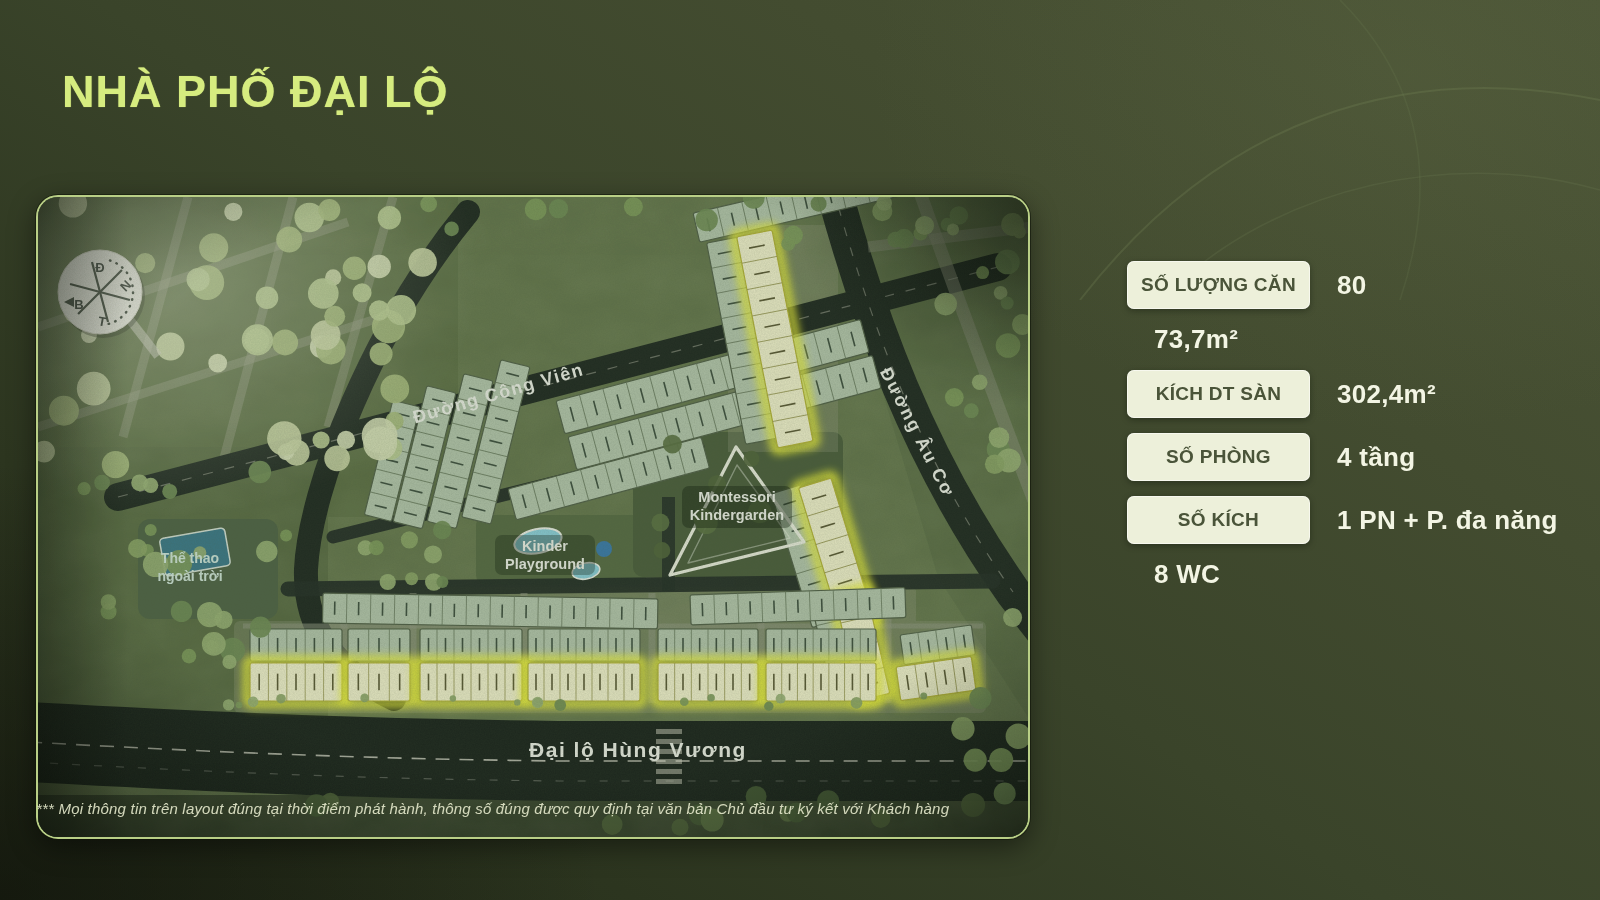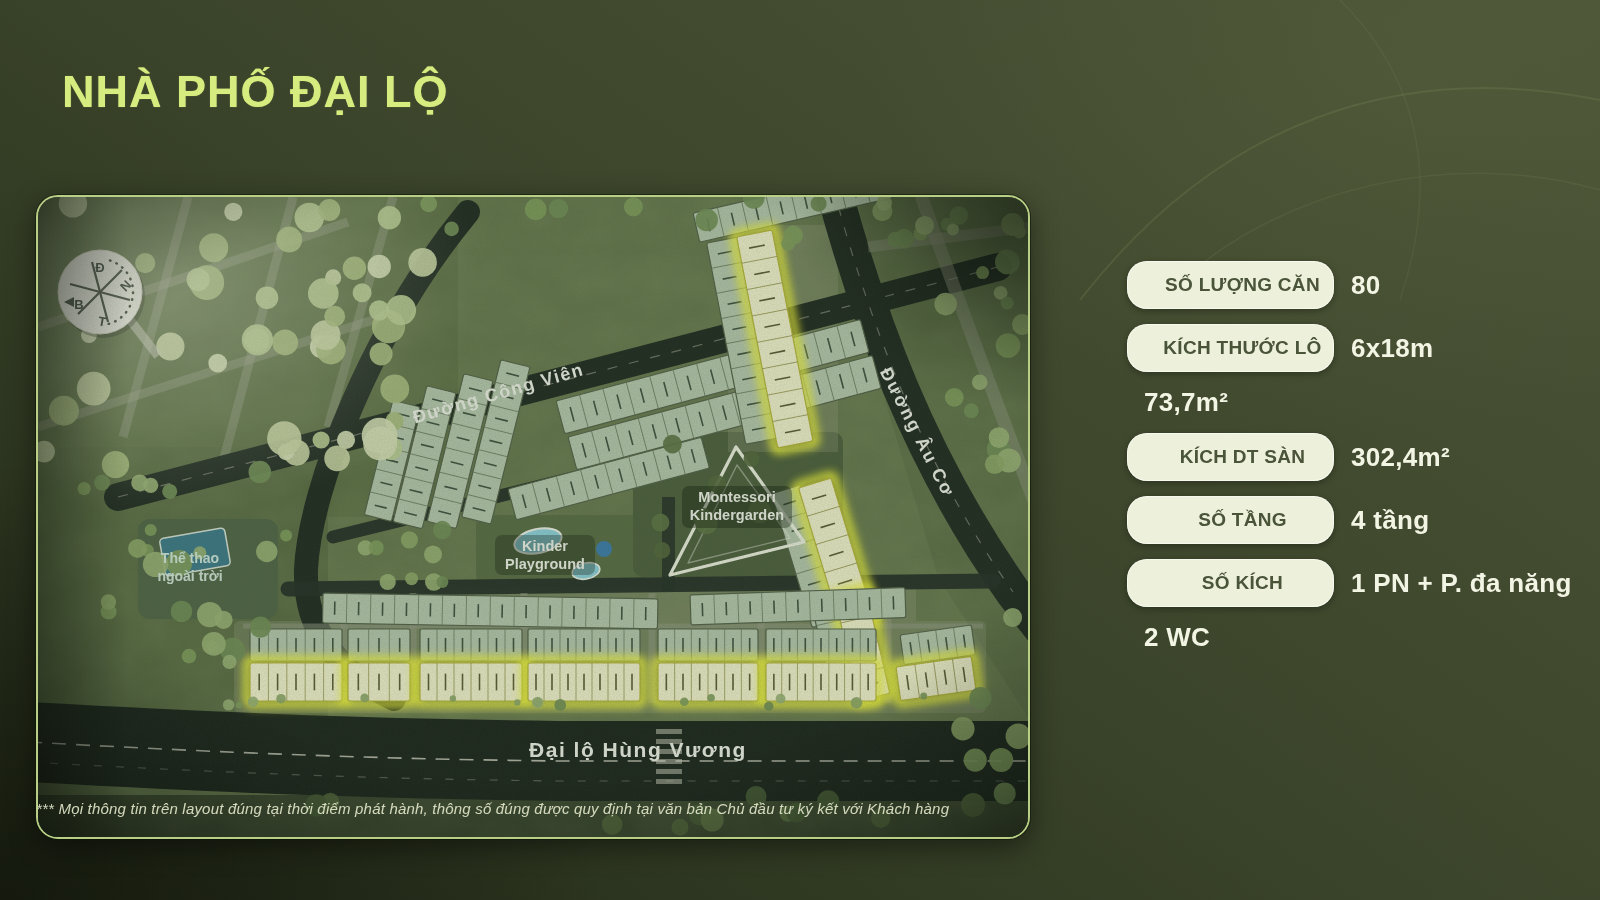--- a/index.html
+++ b/index.html
@@ -23,30 +23,29 @@
     border-radius:22px;border:2px solid #b9cf86;overflow:hidden;
     box-shadow:0 8px 28px rgba(0,0,0,.45), 0 0 0 1px rgba(20,26,12,.6);
     background:#5f7350;
   }
   .map-panel svg{display:block;width:100%;height:100%;}
   .spec-panel{
     position:absolute;left:1127px;top:261px;display:flex;flex-direction:column;gap:15px;
   }
   .spec-row{display:flex;align-items:center;}
   .spec-pill{
-    width:183px;height:48px;border-radius:20px;flex:0 0 auto;
+    width:183px;height:48px;border-radius:7px;flex:0 0 auto;
     background:var(--pill-bg,#edf0da);
     color:var(--pill-text,#4a5439);
     display:flex;align-items:center;justify-content:center;
     font-size:19px;font-weight:700;letter-spacing:.3px;white-space:nowrap;
     box-shadow:inset 0 0 0 1px rgba(255,255,255,.55), 0 2px 6px rgba(10,14,6,.35);
-    padding-left:24px;
   }
   .spec-value{
-    margin-left:17px;font-size:26px;font-weight:700;letter-spacing:.3px;
+    margin-left:27px;font-size:26px;font-weight:700;letter-spacing:.3px;
     color:var(--value-text,#f3f5e4);white-space:nowrap;
   }
   .footnote{
     position:absolute;left:36px;top:800px;margin:0;
     font-size:15px;font-style:italic;color:#e2e6c9;opacity:.92;letter-spacing:.2px;
   }
   .svg-label{font-family:"Liberation Sans","DejaVu Sans",sans-serif;}
 </style>
 </head>
 <body>
@@ -851,37 +850,33 @@
       <rect x="0" y="0" width="990" height="640" fill="url(#vig)"></rect>
     </svg>
   </div>
 
   <div class="spec-panel" id="spec-panel">
       <div class="spec-row">
         <div class="spec-pill">SỐ LƯỢNG CĂN</div>
         <div class="spec-value">80</div>
       </div>
       <div class="spec-row">
-        <div class="spec-pill">KÍCH THƯỚC LÔ</div>
-        <div class="spec-value">6x18m</div>
-      </div>
-      <div class="spec-row">
         <div class="spec-value">73,7m²</div>
       </div>
       <div class="spec-row">
         <div class="spec-pill">KÍCH DT SÀN</div>
         <div class="spec-value">302,4m²</div>
       </div>
       <div class="spec-row">
-        <div class="spec-pill">SỐ TẦNG</div>
+        <div class="spec-pill">SỐ PHÒNG</div>
         <div class="spec-value">4 tầng</div>
       </div>
       <div class="spec-row">
         <div class="spec-pill">SỐ KÍCH</div>
         <div class="spec-value">1 PN  + P. đa năng</div>
       </div>
       <div class="spec-row">
-        <div class="spec-value">2 WC</div>
+        <div class="spec-value">8 WC</div>
       </div>
     </div>
 
   <p class="footnote">*** Mọi thông tin trên layout đúng tại thời điểm phát hành, thông số đúng được quy định tại văn bản Chủ đầu tư ký kết với Khách hàng</p>
 </div>
 
 </body></html>

